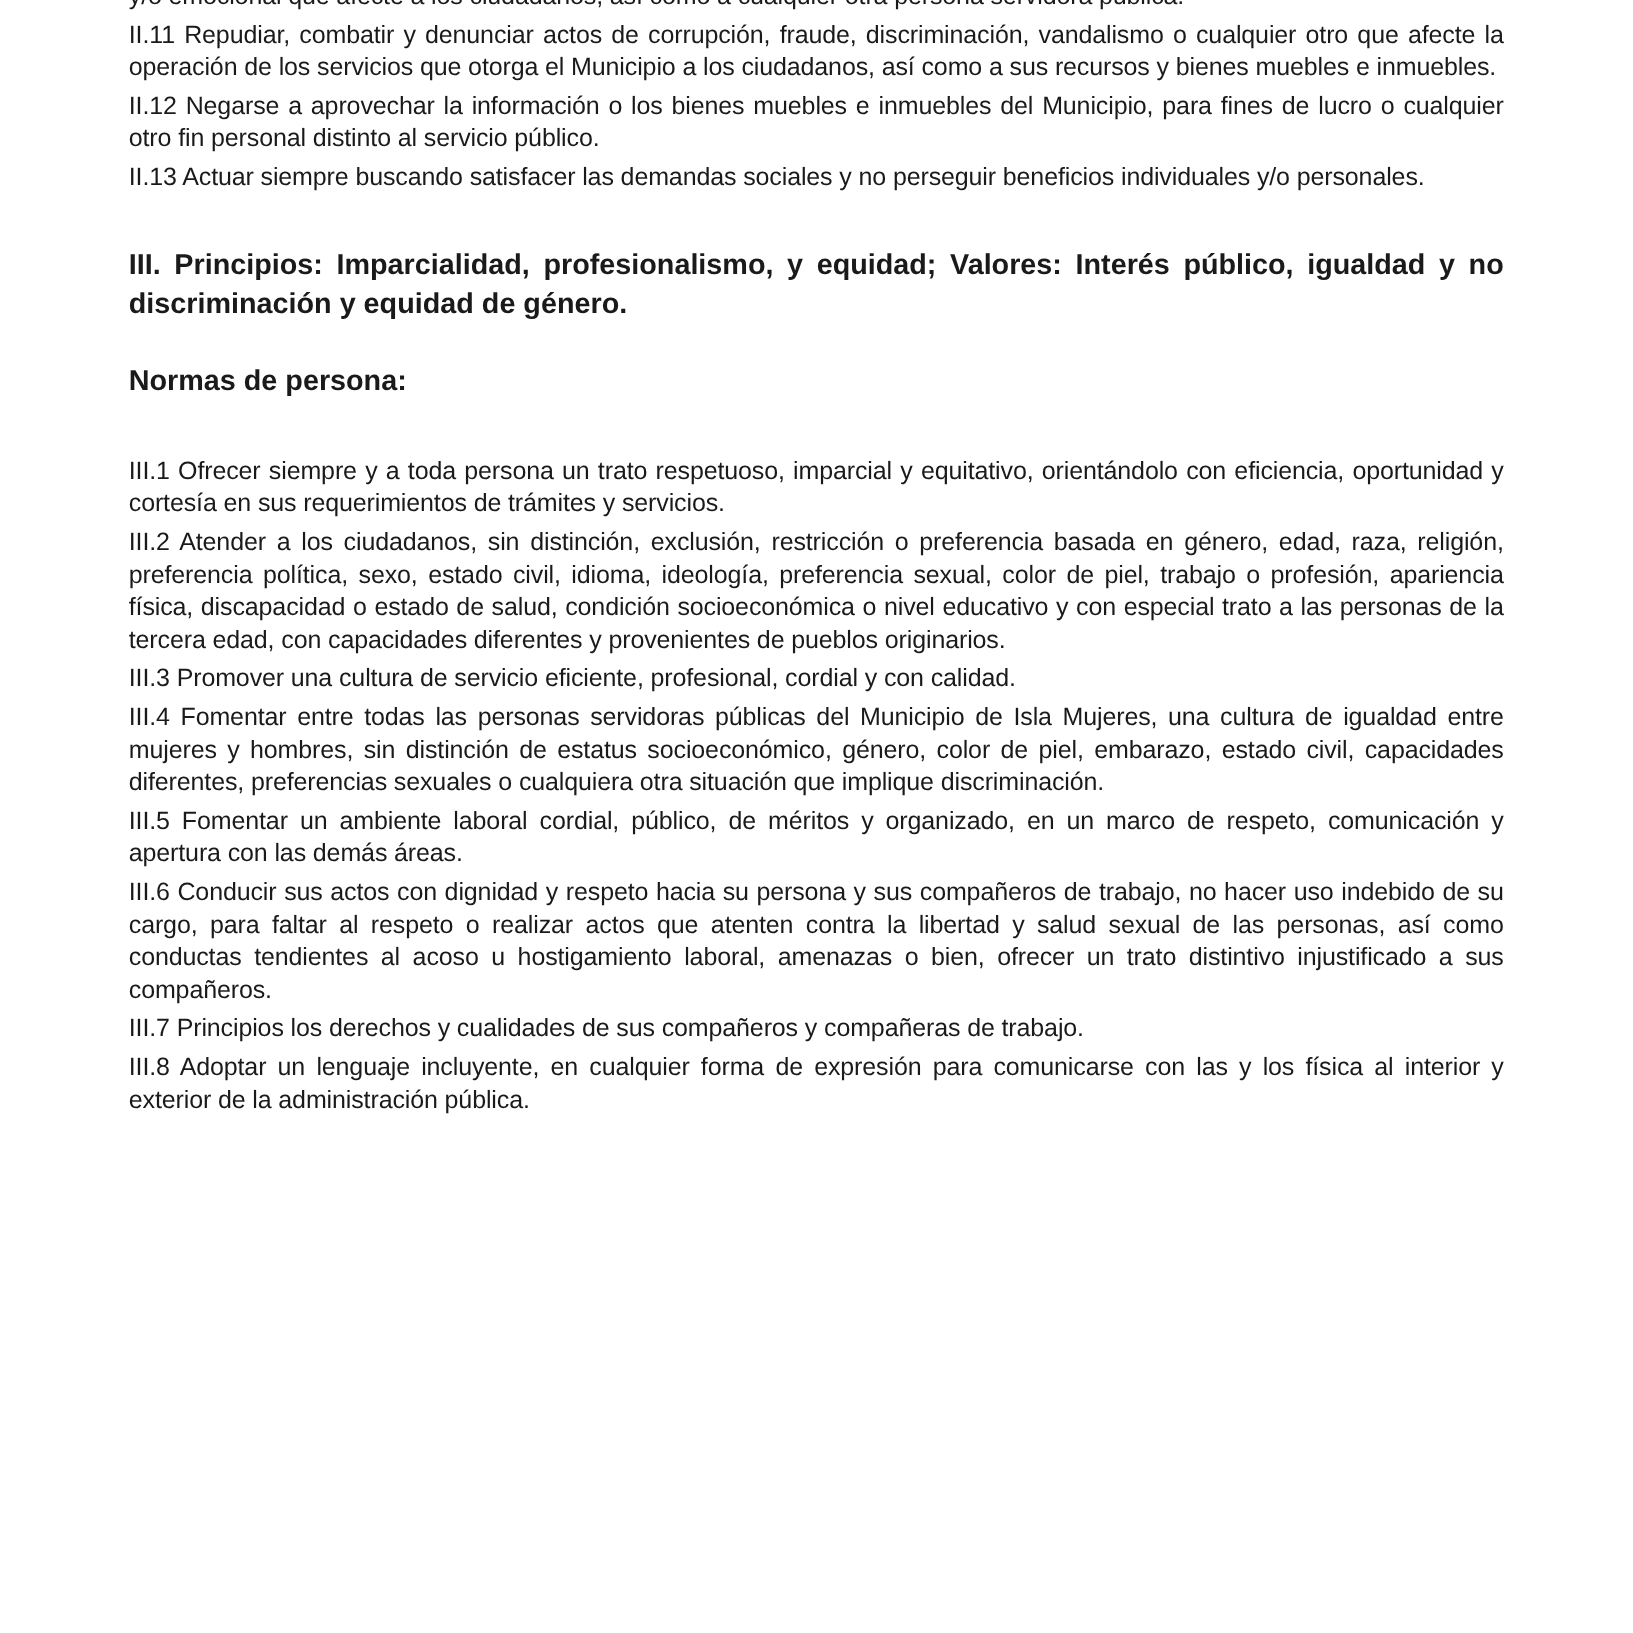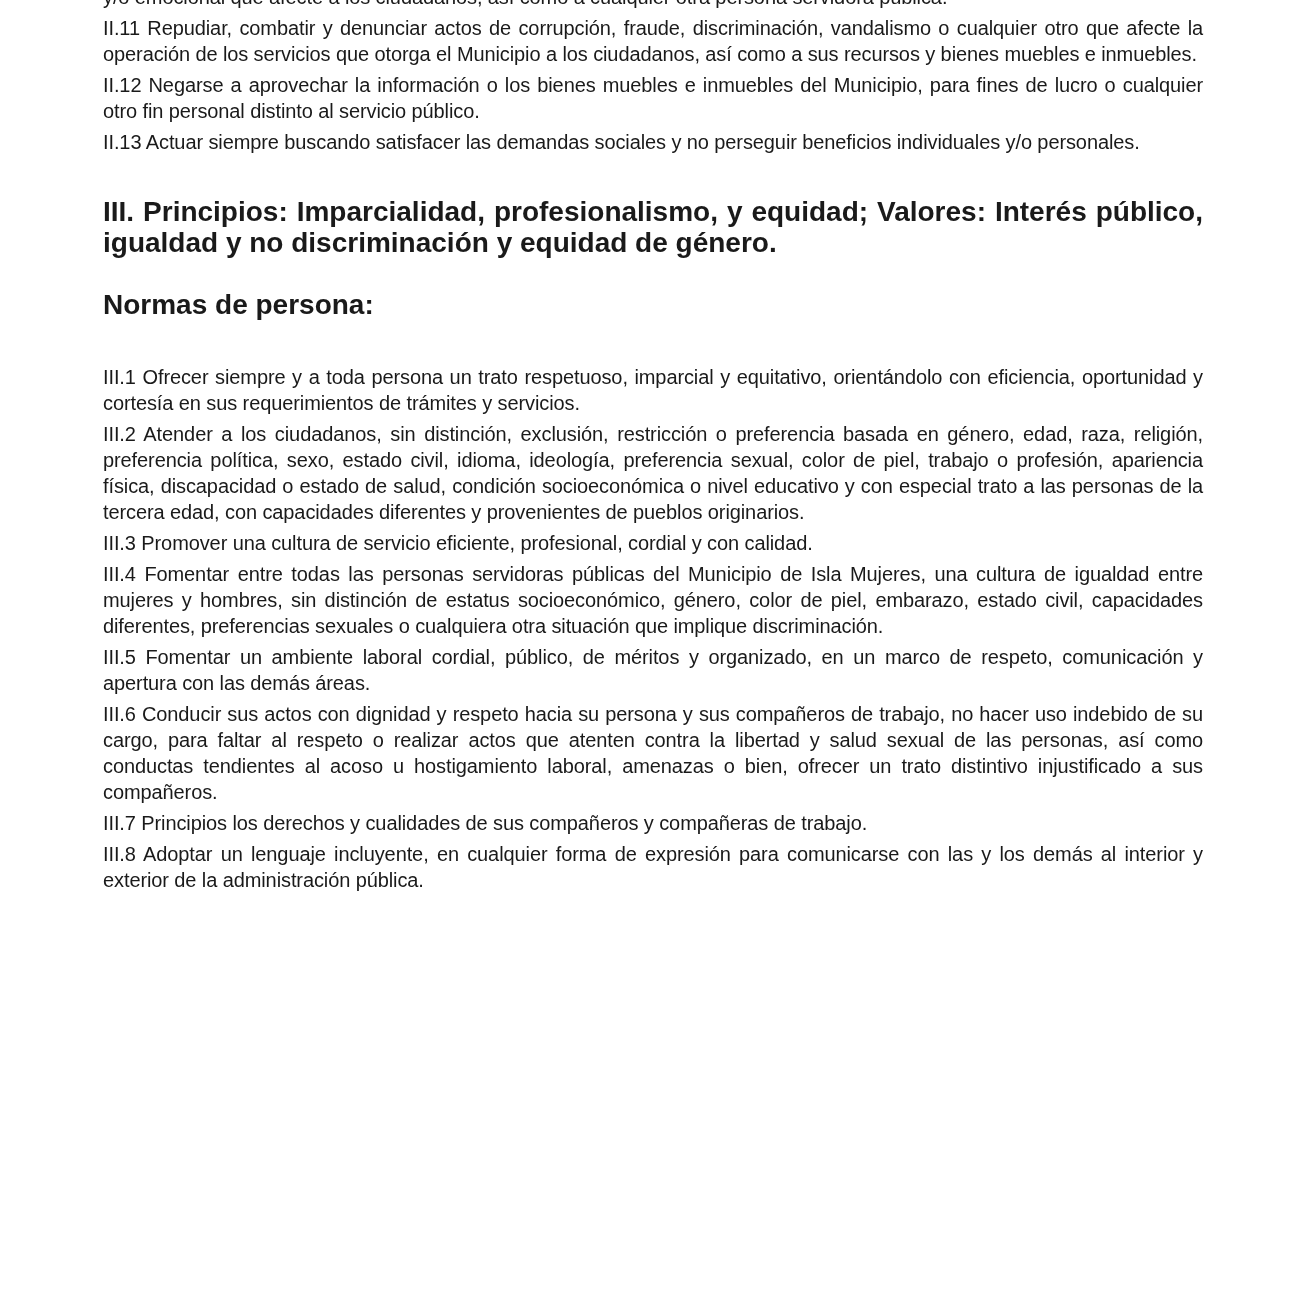--- a/index.html
+++ b/index.html
@@ -26,21 +26,21 @@
       line-height: 26px;
       text-align: justify;
       text-align-last: left;
       margin: 0 0 5px 0;
       letter-spacing: -0.1px;
     }
     .para.first {
       margin-bottom: 5px;
     }
     .heading {
-      font-size: 28px;
+      font-size: 23px;
       line-height: 31px;
       font-weight: bold;
       text-align: justify;
       text-align-last: left;
       margin: 0;
     }
     .gap-lg { height: 36px; }
     .gap-md { height: 31px; }
     .gap-xl { height: 44px; }
   </style>
@@ -64,14 +64,14 @@
 
   <div class="gap-xl"></div>
 
   <p class="para">III.1 Ofrecer siempre y a toda persona un trato respetuoso, imparcial y equitativo, orientándolo con eficiencia, oportunidad y cortesía en sus requerimientos de trámites y servicios.</p>
   <p class="para">III.2 Atender a los ciudadanos, sin distinción, exclusión, restricción o preferencia basada en género, edad, raza, religión, preferencia política, sexo, estado civil, idioma, ideología, preferencia sexual, color de piel, trabajo o profesión, apariencia física, discapacidad o estado de salud, condición socioeconómica o nivel educativo y con especial trato a las personas de la tercera edad, con capacidades diferentes y provenientes de pueblos originarios.</p>
   <p class="para">III.3 Promover una cultura de servicio eficiente, profesional, cordial y con calidad.</p>
   <p class="para">III.4 Fomentar entre todas las personas servidoras públicas del Municipio de Isla Mujeres, una cultura de igualdad entre mujeres y hombres, sin distinción de estatus socioeconómico, género, color de piel, embarazo, estado civil, capacidades diferentes, preferencias sexuales o cualquiera otra situación que implique discriminación.</p>
   <p class="para">III.5 Fomentar un ambiente laboral cordial, público, de méritos y organizado, en un marco de respeto, comunicación y apertura con las demás áreas.</p>
   <p class="para">III.6 Conducir sus actos con dignidad y respeto hacia su persona y sus compañeros de trabajo, no hacer uso indebido de su cargo, para faltar al respeto o realizar actos que atenten contra la libertad y salud sexual de las personas, así como conductas tendientes al acoso u hostigamiento laboral, amenazas o bien, ofrecer un trato distintivo injustificado a sus compañeros.</p>
   <p class="para">III.7 Principios los derechos y cualidades de sus compañeros y compañeras de trabajo.</p>
-  <p class="para">III.8 Adoptar un lenguaje incluyente, en cualquier forma de expresión para comunicarse con las y los demás al interior y exterior de la administración pública.</p>
+  <p class="para">III.8 Adoptar un lenguaje incluyente, en cualquier forma de expresión para comunicarse con las y los física al interior y exterior de la administración pública.</p>
 </div>
 
 </body></html>

